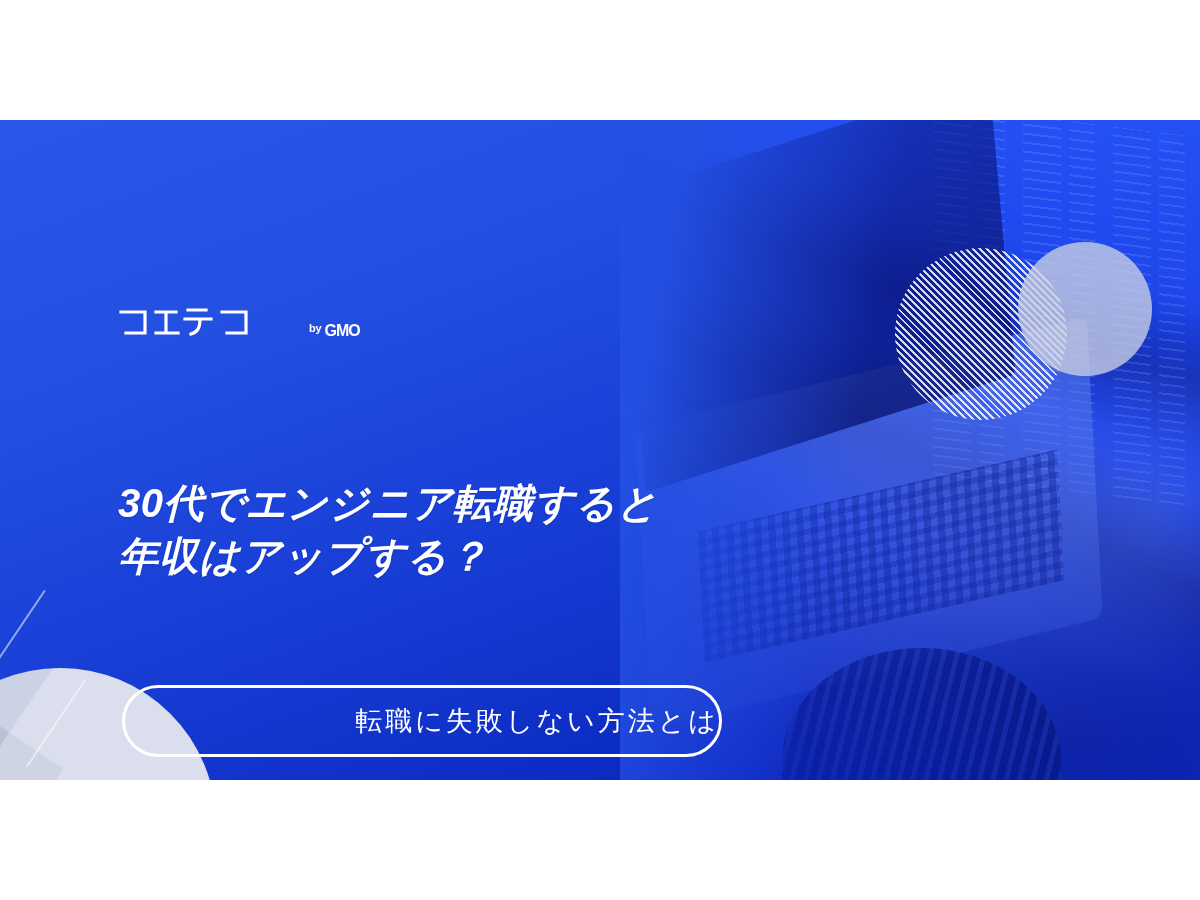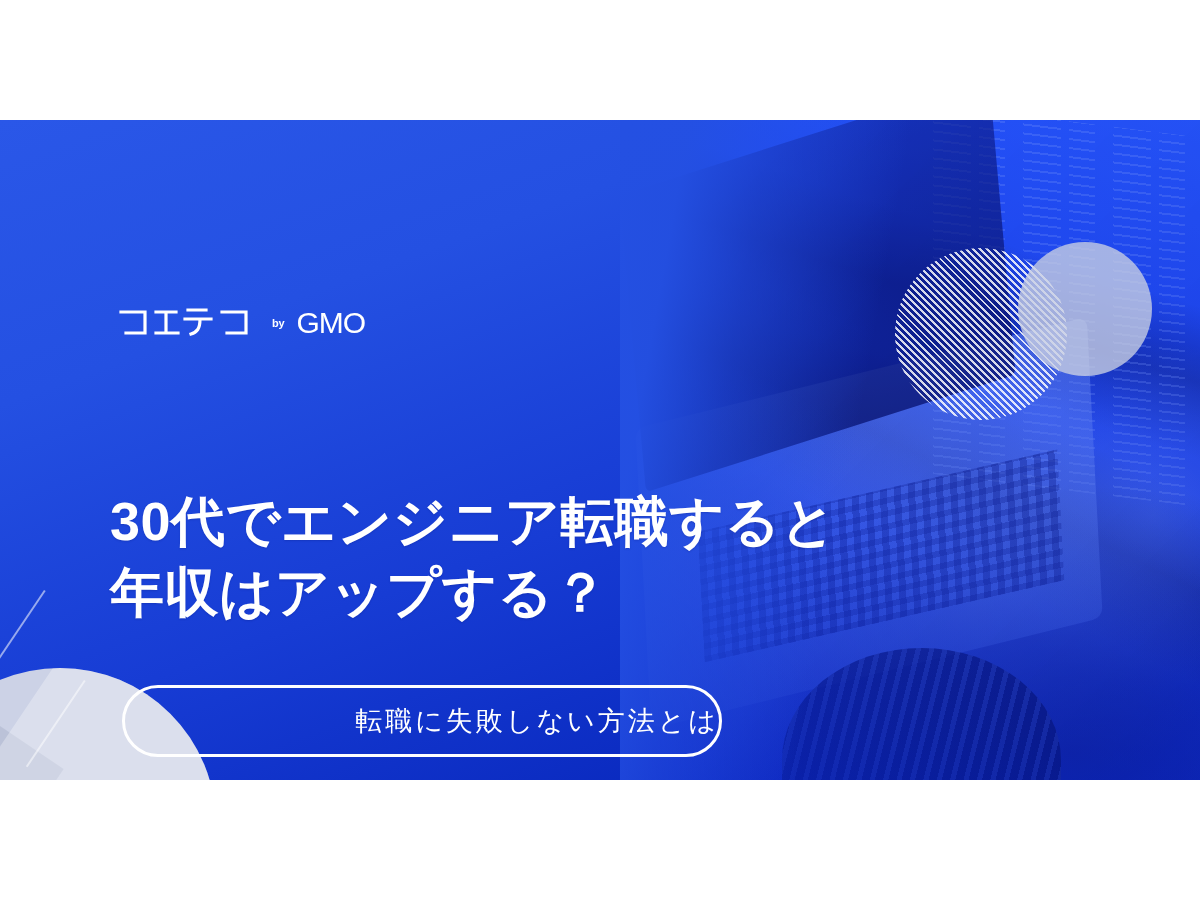--- a/index.html
+++ b/index.html
@@ -220,49 +220,51 @@
     display: flex;
     align-items: flex-end;
     gap: 14px;
     z-index: 6;
   }
   .logo-kana {
     display: block;
   }
   .logo-gmo {
     display: flex;
-    align-items: center;
-    gap: 12px;
+    align-items: flex-start;
+    gap: 3px;
     padding-bottom: 2px;
+    margin-left: 37px;
   }
   .logo-by {
     color: #ffffff;
     font-size: 11px;
     font-weight: 700;
     letter-spacing: -.2px;
   }
   .logo-gmo-word {
     color: #ffffff;
-    font-size: 30px;
-    font-weight: 400;
+    font-size: 16px;
+    font-weight: 700;
     letter-spacing: -1px;
   }
 
   
   #headline {
     position: absolute;
-    left: 110px;
+    left: 118px;
     top: 330px;
     z-index: 6;
     color: #ffffff;
-    font-size: 54px;
+    font-size: 40px;
     font-weight: 700;
     line-height: 1.32;
     letter-spacing: .5px;
     text-shadow: 0 1px 2px rgba(8,24,110,.22);
+    font-style: italic;
   }
   #headline .line {
     display: block;
     white-space: nowrap;
   }
 
   
   #cta {
     position: absolute;
     left: 122px;

